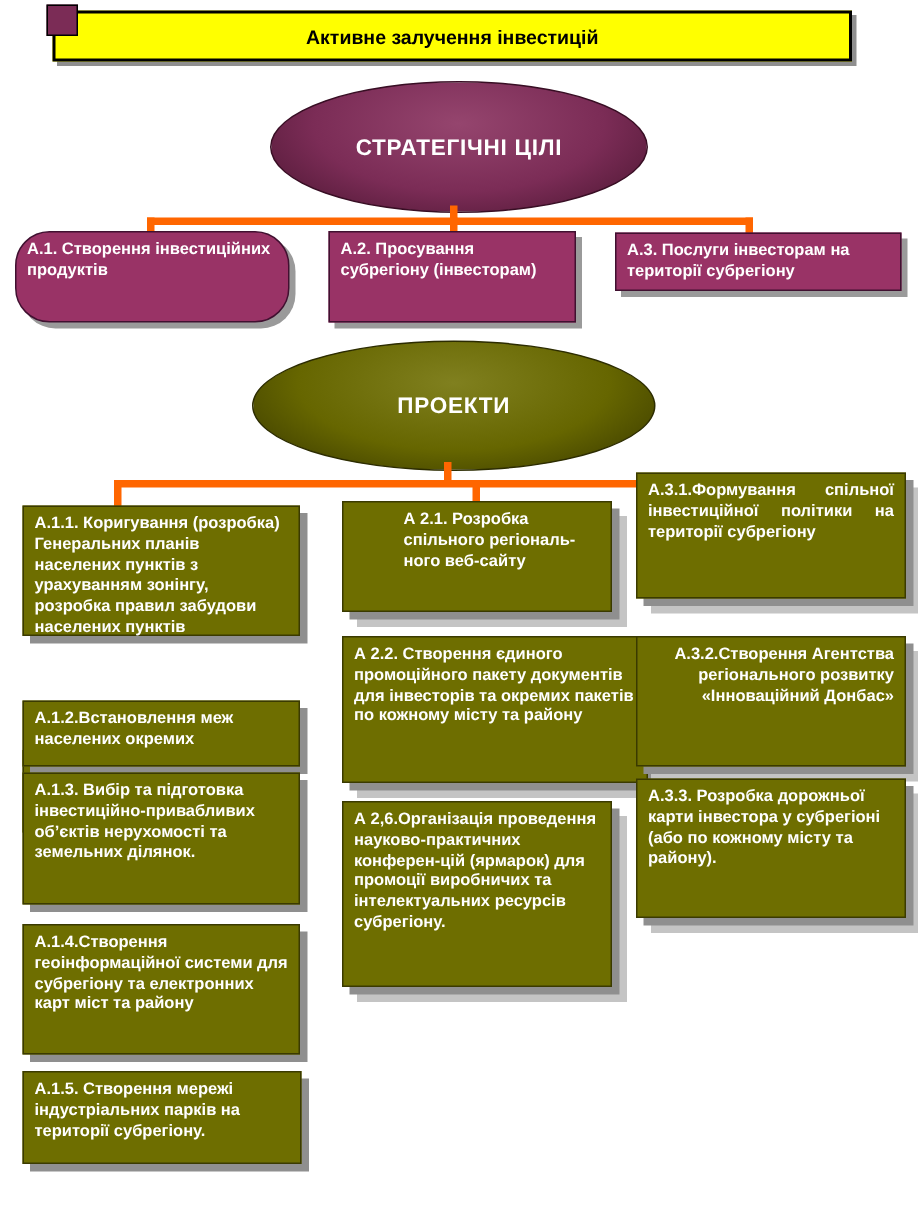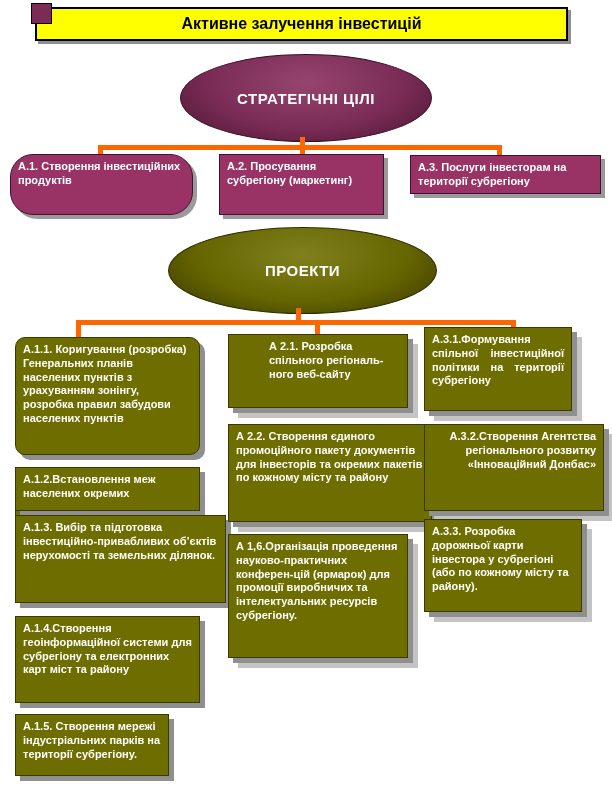--- a/index.html
+++ b/index.html
@@ -4,21 +4,21 @@
 <style>
   html,body { margin:0; padding:0; background:#ffffff; }
   #slide {
     position:relative; width:612px; height:805px; background:#ffffff;
     font-family:"Liberation Sans", sans-serif; overflow:hidden;
   }
   .title-bar {
     position:absolute; left:35px; top:7px; width:533px; height:34px;
     background:#FFFF00; border:2px solid #000; box-sizing:border-box;
     display:flex; align-items:center; justify-content:center;
-    font-size:16px; font-weight:bold; color:#000;
+    font-size:13px; font-weight:bold; color:#000;
     box-shadow:3px 3px 0 #8f8f8f;
   }
   .corner-square {
     position:absolute; left:31px; top:3px; width:21px; height:21px;
     background:#7b2c56; border:1px solid #000; box-sizing:border-box; z-index:3;
   }
   .ellipse {
     position:absolute; border-radius:50%;
     display:flex; align-items:center; justify-content:center;
     color:#fff; font-weight:bold; font-size:15px; letter-spacing:0.5px;
@@ -58,39 +58,39 @@
 
   <div class="ellipse goals">СТРАТЕГІЧНІ ЦІЛІ</div>
 
   <div class="conn" style="left:300px; top:137px; width:5px; height:12px;"></div>
   <div class="conn" style="left:98px; top:145px; width:404px; height:5px;"></div>
   <div class="conn" style="left:98px; top:145px; width:5px; height:11px;"></div>
   <div class="conn" style="left:300px; top:145px; width:5px; height:11px;"></div>
   <div class="conn" style="left:497px; top:145px; width:5px; height:11px;"></div>
 
   <div class="box goal" style="left:10px; top:154px; width:183px; height:61px;border-radius:23px;">А.1. Створення інвестиційних продуктів</div>
-  <div class="box goal" style="left:219px; top:154px; width:165px; height:61px;">А.2. Просування субрегіону (маркетинг)</div>
+  <div class="box goal" style="left:219px; top:154px; width:165px; height:61px;">А.2. Просування субрегіону (інвесторам)</div>
   <div class="box goal" style="left:410px; top:155px; width:191px; height:39px;">А.3. Послуги інвесторам на території субрегіону</div>
 
   <div class="ellipse projects">ПРОЕКТИ</div>
 
   <div class="conn" style="left:296px; top:308px; width:5px; height:16px;"></div>
   <div class="conn" style="left:76px; top:320px; width:440px; height:5px;"></div>
   <div class="conn" style="left:76px; top:320px; width:5px; height:18px;"></div>
   <div class="conn" style="left:315px; top:320px; width:5px; height:15px;"></div>
   <div class="conn" style="left:511px; top:320px; width:5px; height:9px;"></div>
 
-  <div class="box proj sh1" style="left:15px; top:337px; width:185px; height:118px;border-radius:10px;">А.1.1. Коригування (розробка) Генеральних планів населених пунктів з урахуванням зонінгу, розробка правил забудови населених пунктів</div>
+  <div class="box proj sh1" style="left:15px; top:337px; width:185px; height:87px;">А.1.1. Коригування (розробка) Генеральних планів населених пунктів з урахуванням зонінгу, розробка правил забудови населених пунктів</div>
   <div class="box proj sh1" style="left:15px; top:467px; width:185px; height:44px;">А.1.2.Встановлення меж населених окремих</div>
   <div class="box proj back" style="left:15px; top:500px; width:185px; height:55px; padding-top:3px;">А.1.3. Вибір та підготовка</div>
-  <div class="box proj sh1" style="left:15px; top:515px; width:211px; height:88px;">А.1.3. Вибір та підготовка інвестиційно-привабливих об’єктів нерухомості та земельних ділянок.</div>
+  <div class="box proj sh1" style="left:15px; top:515px; width:185px; height:88px;">А.1.3. Вибір та підготовка інвестиційно-привабливих об’єктів нерухомості та земельних ділянок.</div>
   <div class="box proj sh1" style="left:15px; top:616px; width:185px; height:87px;">А.1.4.Створення геоінформаційної системи для субрегіону та електронних карт міст та району</div>
-  <div class="box proj sh1" style="left:15px; top:714px; width:154px; height:62px;">А.1.5. Створення мережі індустріальних парків на території субрегіону.</div>
+  <div class="box proj sh1" style="left:15px; top:714px; width:186px; height:62px;">А.1.5. Створення мережі індустріальних парків на території субрегіону.</div>
 
   <div class="box proj sh2" style="left:228px; top:334px; width:180px; height:74px;padding-left:40px;">А 2.1. Розробка спільного регіональ-ного веб-сайту</div>
   <div class="box proj sh2" style="left:228px; top:424px; width:204px; height:98px;">А 2.2.  Створення єдиного промоційного пакету документів для інвесторів та окремих пакетів по кожному місту та району</div>
-  <div class="box proj sh2" style="left:228px; top:534px; width:180px; height:124px;">А 1,6.Організація проведення науково-практичних конферен-цій (ярмарок) для промоції виробничих та інтелектуальних ресурсів субрегіону.</div>
+  <div class="box proj sh2" style="left:228px; top:534px; width:180px; height:124px;">А 2,6.Організація проведення науково-практичних конферен-цій (ярмарок) для промоції виробничих та інтелектуальних ресурсів субрегіону.</div>
 
-  <div class="box proj sh2" style="left:424px; top:327px; width:148px; height:84px; text-align:justify;">А.3.1.Формування спільної інвестиційної політики на території субрегіону</div>
+  <div class="box proj sh2" style="left:424px; top:315px; width:180px; height:84px; text-align:justify;">А.3.1.Формування спільної інвестиційної політики на території субрегіону</div>
   <div class="box proj sh2" style="left:424px; top:424px; width:180px; height:87px;text-align:right;">А.3.2.Створення Агентства регіонального розвитку «Інноваційний Донбас»</div>
-  <div class="box proj sh2" style="left:424px; top:519px; width:158px; height:93px;">А.3.3. Розробка дорожньої карти інвестора у субрегіоні (або по кожному місту та району).</div>
+  <div class="box proj sh2" style="left:424px; top:519px; width:180px; height:93px;">А.3.3. Розробка дорожньої карти інвестора у субрегіоні (або по кожному місту та району).</div>
 
 </div>
 
 </body></html>

